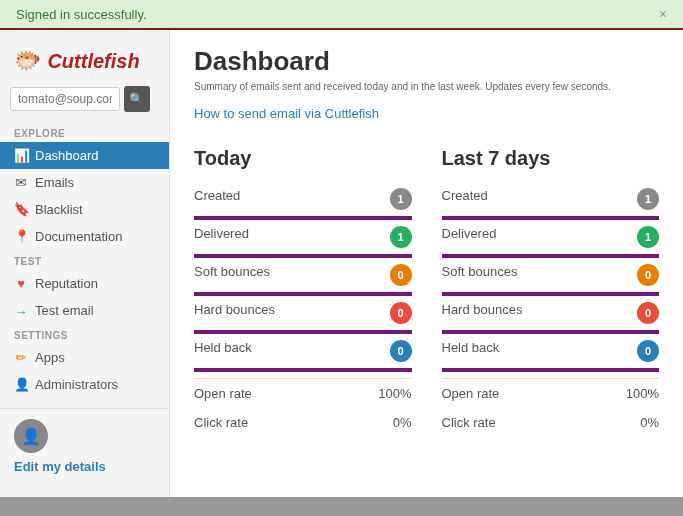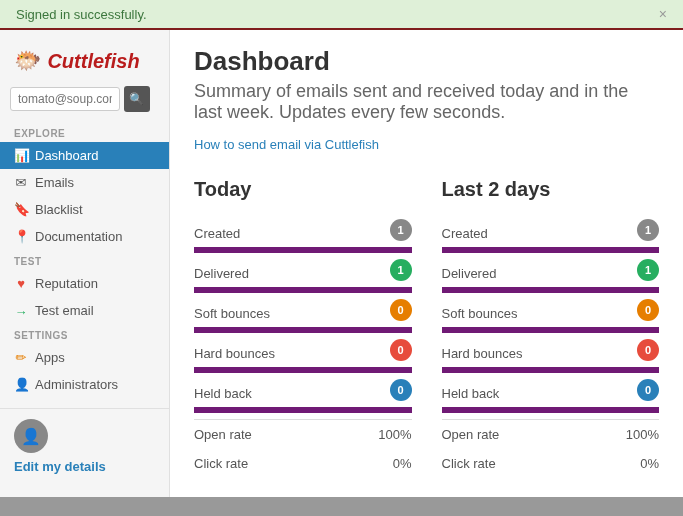--- a/index.html
+++ b/index.html
@@ -35,31 +35,31 @@
 
     .user-area { padding: 10px 14px; border-top: 1px solid #e0e0e0; margin-top: 10px; }
     .avatar { width: 34px; height: 34px; border-radius: 50%; background: #888; display: flex; align-items: center; justify-content: center; color: #fff; font-size: 16px; overflow: hidden; }
     .user-links { margin-top: 6px; font-weight: bold; }
     .user-link { display: block; color: #2980b9; font-size: 13px; text-decoration: none; margin-bottom: 3px; cursor: pointer; }
 
     
     .main { flex: 1; padding: 16px 24px; }
 
     .page-title { font-size: 26px; font-weight: bold; color: #333; margin-bottom: 4px; }
-    .page-subtitle { font-size: 18px; color: #666; margin-bottom: 14px; }
+    .page-subtitle { font-size: 10px; color: #666; margin-bottom: 14px; }
 
     .how-to-link { color: #2980b9; font-size: 13px; text-decoration: none; cursor: pointer; margin-bottom: 16px; display: inline-block; }
 
     
     .dashboard-columns { display: flex; gap: 30px; margin-top: 10px; }
     .dashboard-col { flex: 1; }
 
     .col-title { font-size: 20px; font-weight: bold; color: #333; margin-bottom: 12px; }
 
-    .stat-row { display: flex; align-items: flex-end; justify-content: space-between; padding: 6px 0; border-bottom: 6px solid #701a75; font-size: 13px; }
+    .stat-row { display: flex; align-items: flex-start; justify-content: space-between; padding: 6px 0; border-bottom: 4px solid #701a75; font-size: 13px; }
     .stat-row:last-of-type { border-bottom: none; }
     .stat-label { color: #555; }
 
     .badge { display: inline-flex; align-items: center; justify-content: center; min-width: 22px; height: 22px; border-radius: 11px; font-size: 11px; font-weight: bold; color: #fff; padding: 0 6px; }
     .badge-gray { background: #888; }
     .badge-green { background: #27ae60; }
     .badge-orange { background: #e67e00; }
     .badge-red { background: #e74c3c; }
     .badge-blue { background: #2980b9; }
 
@@ -177,21 +177,21 @@
           <span>Open rate</span>
           <span>100%</span>
         </div>
         <div class="rate-row">
           <span>Click rate</span>
           <span>0%</span>
         </div>
       </div>
 
       <div class="dashboard-col">
-        <div class="col-title">Last 2 days</div>
+        <div class="col-title">Last 7 days</div>
 
         <div class="stat-row">
           <span class="stat-label">Created</span>
           <span class="badge badge-gray">1</span>
         </div>
         <div class="stat-row">
           <span class="stat-label">Delivered</span>
           <span class="badge badge-green">1</span>
         </div>
         <div class="stat-row">

